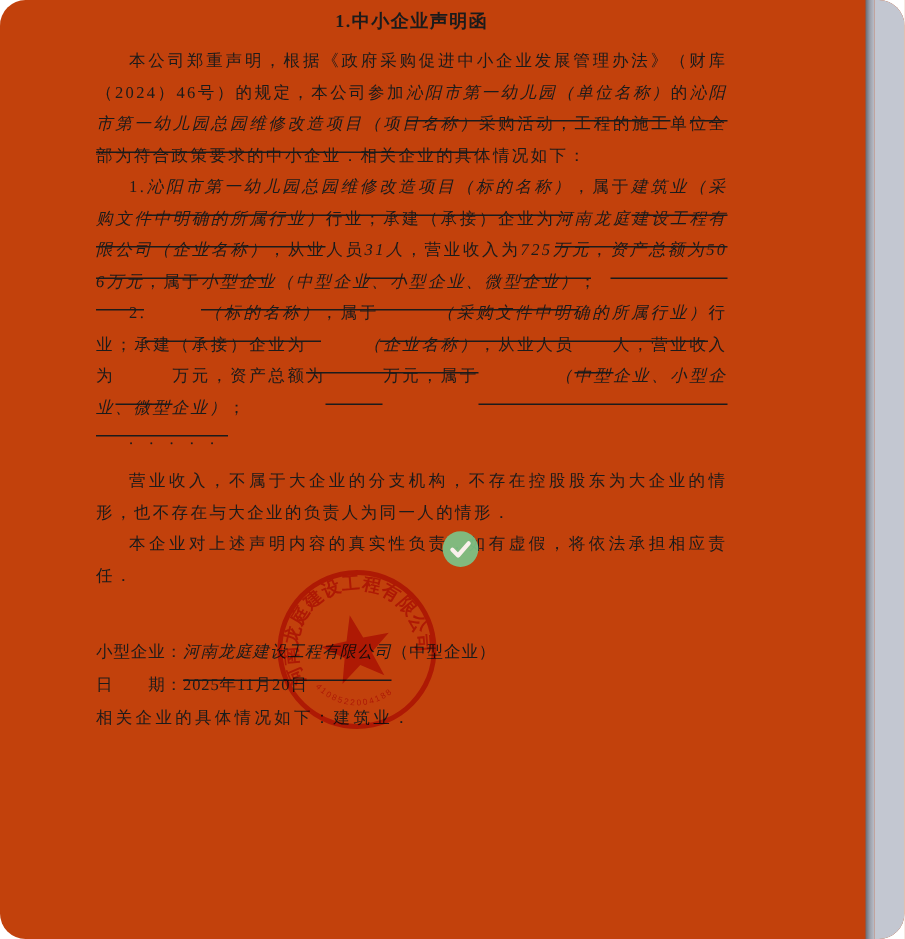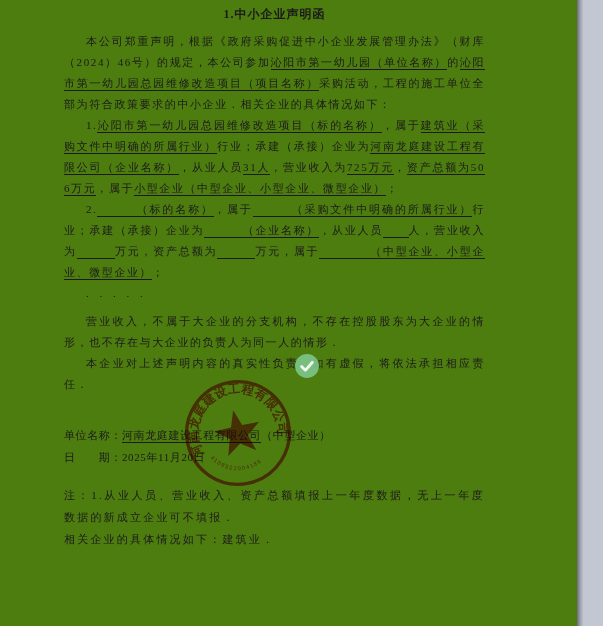--- a/index.html
+++ b/index.html
@@ -1,33 +1,34 @@
 <!DOCTYPE html>
 <html><head>
 <meta charset="utf-8">
 <style>
   html,body{margin:0;padding:0;background:#ffffff;}
   .screenshot{
     position:relative;width:603px;height:626px;overflow:hidden;
-    background:#4d7c0f;
+    background:#c2410c;
     font-family:"Liberation Serif","DejaVu Serif",serif;
     color:#1b1b1b;
+    border-radius:17px;
   }
   .content{position:absolute;left:64px;top:6px;width:421px;}
   .content h1{
     font-size:12px;font-weight:bold;text-align:center;
     margin:0 0 8px 0;letter-spacing:1px;
   }
   .content p{
     margin:0;font-size:11px;line-height:21px;letter-spacing:1.6px;
     text-align:justify;text-justify:inter-character;
     word-break:break-all;
   }
   .content p.indent{text-indent:2em;}
-  .content p .u{border-bottom:1px solid #1b1b1b;padding-bottom:1px;}
+  .content p .u{border-bottom:1px solid #1b1b1b;padding-bottom:12px;font-style:italic;}
   .content p.dots{letter-spacing:4px;}
   .content p.gap-sm{margin-top:7px;}
   .content p.gap-xl{margin-top:29px;}
   .content p.gap-md{margin-top:16px;}
   .content p.sig{line-height:22px;letter-spacing:0.6px;text-align:left;}
   .content p.note{line-height:22px;letter-spacing:2.2px;}
   
   .seal{
     position:absolute;left:182px;top:377px;width:112px;height:112px;
     transform:rotate(-12deg);opacity:0.88;mix-blend-mode:multiply;
@@ -55,23 +56,22 @@
 
   <div class="content">
     <h1>1.中小企业声明函</h1>
     <div id="paragraphs">
         <p class="indent"><span>本公司郑重声明，根据《政府采购促进中小企业发展管理办法》（财库（2024）46号）的规定，本公司参加</span><span class="u">沁阳市第一幼儿园（单位名称）</span><span>的</span><span class="u">沁阳市第一幼儿园总园维修改造项目（项目名称）</span><span>采购活动，工程的施工单位全部为符合政策要求的中小企业．相关企业的具体情况如下：</span></p>
         <p class="indent"><span>1.</span><span class="u">沁阳市第一幼儿园总园维修改造项目（标的名称）</span><span>，属于</span><span class="u">建筑业（采购文件中明确的所属行业）</span><span>行业；承建（承接）企业为</span><span class="u">河南龙庭建设工程有限公司（企业名称）</span><span>，从业人员</span><span class="u">31人</span><span>，营业收入为</span><span class="u">725万元</span><span>，</span><span class="u">资产总额为506万元</span><span>，属于</span><span class="u">小型企业（中型企业、小型企业、微型企业）</span><span>；</span></p>
         <p class="indent"><span>2.</span><span class="u">　　　（标的名称）</span><span>，属于</span><span class="u">　　　（采购文件中明确的所属行业）</span><span>行业；承建（承接）企业为</span><span class="u">　　　（企业名称）</span><span>，从业人员</span><span class="u">　　</span><span>人，营业收入为</span><span class="u">　　　</span><span>万元，资产总额为</span><span class="u">　　　</span><span>万元，属于</span><span class="u">　　　　（中型企业、小型企业、微型企业）</span><span>；</span></p>
         <p class="indent dots"><span>. . . . .</span></p>
         <p class="indent gap-sm"><span>营业收入，不属于大企业的分支机构，不存在控股股东为大企业的情形，也不存在与大企业的负责人为同一人的情形．</span></p>
         <p class="indent"><span>本企业对上述声明内容的真实性负责．如有虚假，将依法承担相应责任．</span></p>
-        <p class="sig gap-xl"><span>单位名称：</span><span class="u">河南龙庭建设工程有限公司</span><span>（中型企业）</span></p>
+        <p class="sig gap-xl"><span>小型企业：</span><span class="u">河南龙庭建设工程有限公司</span><span>（中型企业）</span></p>
         <p class="sig"><span>日　　期：2025年11月20日</span></p>
-        <p class="note gap-md"><span>注：1.从业人员、营业收入、资产总额填报上一年度数据，无上一年度数据的新成立企业可不填报．</span></p>
         <p class="note"><span>相关企业的具体情况如下：建筑业．</span></p>
       </div>
   </div>
 
   <div class="seal">
     <svg viewBox="0 0 120 120" width="112" height="112" aria-hidden="true">
       <defs>
         <path id="arcTop" d="M 19.6,74.7 A 43,43 0 1 1 100.4,74.7" fill="none"></path>
         <path id="arcBot" d="M 25.4,80 A 40,40 0 0 0 94.6,80" fill="none"></path>
       </defs>

